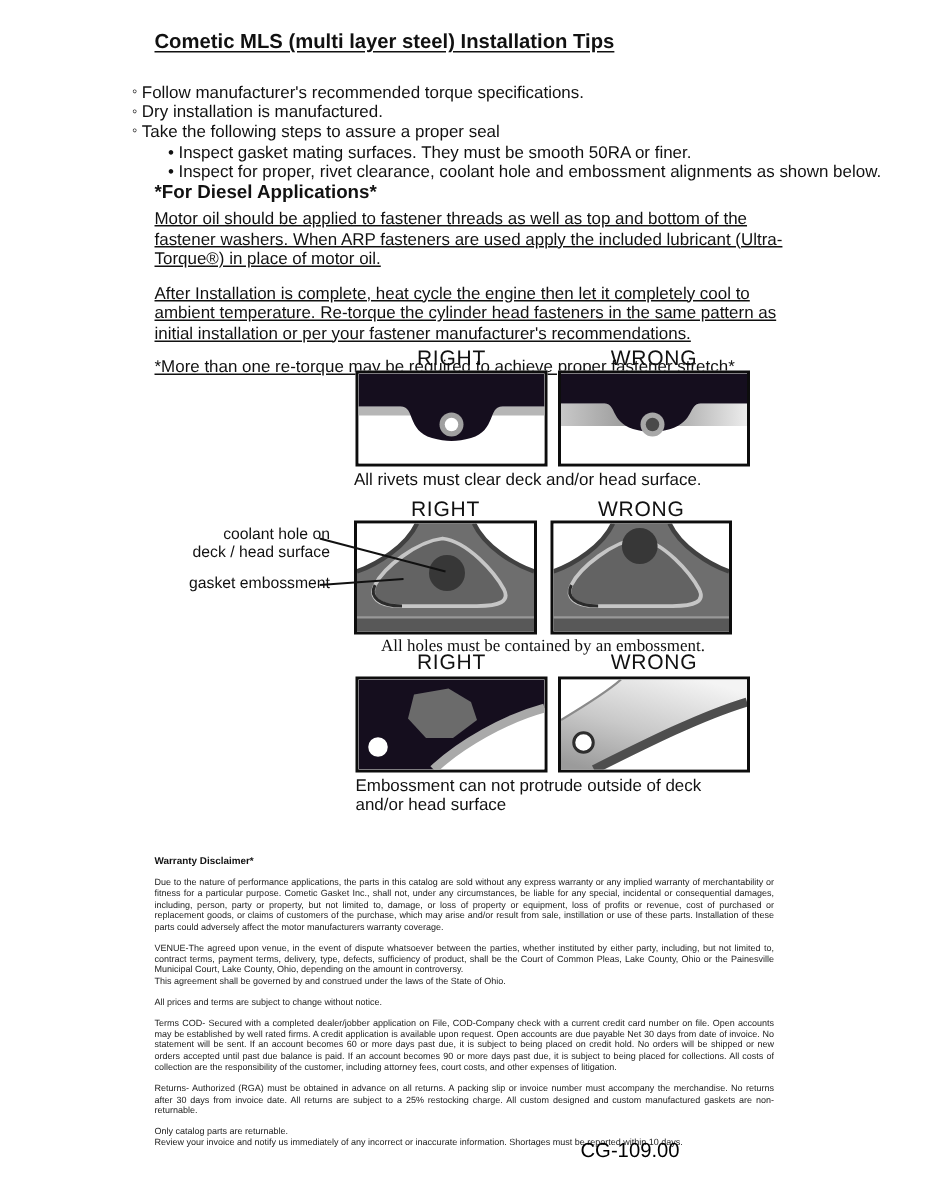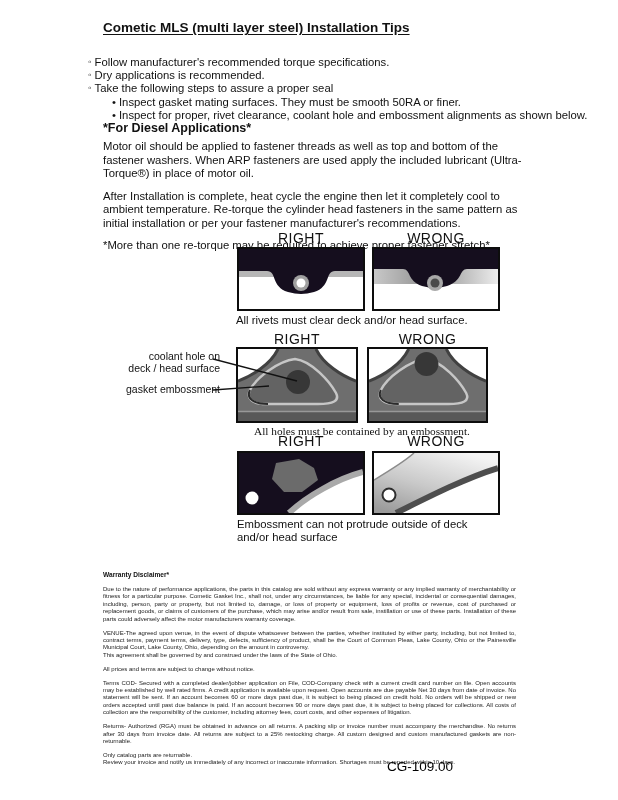--- a/index.html
+++ b/index.html
@@ -9,21 +9,21 @@
   .title{position:absolute;left:103px;top:20px;margin:0;font-size:13.5px;font-weight:bold;text-decoration:underline;text-underline-offset:2px;white-space:nowrap;}
 
   .tips{position:absolute;left:88px;top:44px;width:490px;font-size:11.3px;line-height:13.2px;margin-top:12px;}
   .tip{white-space:nowrap;}
   .tip.l1::before{content:"\25E6";margin-right:3px;font-size:10px;position:relative;top:-1px;}
   .tip.l2{padding-left:24px;}
   .tip.l2::before{content:"\2022";margin-right:3px;}
 
   .diesel{position:absolute;left:103px;top:117px;width:420px;}
   .diesel h2{margin:4px 0 5px 0;font-size:12.5px;font-weight:bold;}
-  .diesel p{margin:0 0 9px 0;font-size:11.3px;line-height:13.5px;}
+  .diesel p{margin:0 0 9px 0;font-size:11.3px;line-height:13.5px;text-decoration:underline;}
 
   .dlabel{position:absolute;font-size:14px;letter-spacing:0.5px;text-align:center;white-space:nowrap;}
   .dbox{position:absolute;border:2px solid #0d0d0d;box-sizing:border-box;background:#fff;}
   .dbox svg{display:block;}
   .dcaption{position:absolute;font-size:11.3px;line-height:12.5px;white-space:nowrap;}
 
   .ann{position:absolute;left:102px;width:118px;text-align:right;font-size:10.5px;line-height:12px;}
   .leader{position:absolute;left:213px;top:353px;z-index:5;pointer-events:none;}
 
   .warranty{position:absolute;left:103px;top:571px;width:413px;}
@@ -35,21 +35,21 @@
 </style>
 </head>
 <body>
 
 <div class="page">
 
   <h1 class="title">Cometic MLS (multi layer steel) Installation Tips</h1>
 
   <div class="tips">
     <div class="tip l1"><span>Follow manufacturer's recommended torque specifications.</span></div>
-    <div class="tip l1"><span>Dry applications is recommended.</span></div>
+    <div class="tip l1"><span>Dry installation is manufactured.</span></div>
     <div class="tip l1"><span>Take the following steps to assure a proper seal</span></div>
     <div class="tip l2"><span>Inspect gasket mating surfaces.  They must be smooth 50RA or finer.</span></div>
     <div class="tip l2"><span>Inspect for proper, rivet clearance, coolant hole and embossment alignments as shown below.</span></div>
   </div>
 
   <div class="diesel">
     <h2>*For Diesel Applications*</h2>
     <p>Motor oil should be applied to fastener threads as well as top and bottom of the fastener washers. When ARP fasteners are used apply the included lubricant (Ultra-Torque®) in place of motor oil.</p>
     <p>After Installation is complete, heat cycle the engine then let it completely cool to ambient temperature. Re-torque the cylinder head fasteners in the same pattern as initial installation or per your fastener manufacturer's recommendations.</p>
     <p>*More than one re-torque may be required to achieve proper fastener stretch*</p>

